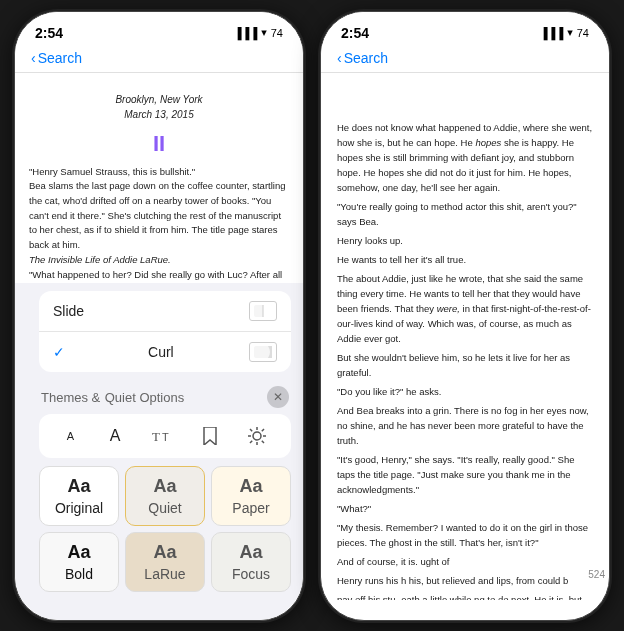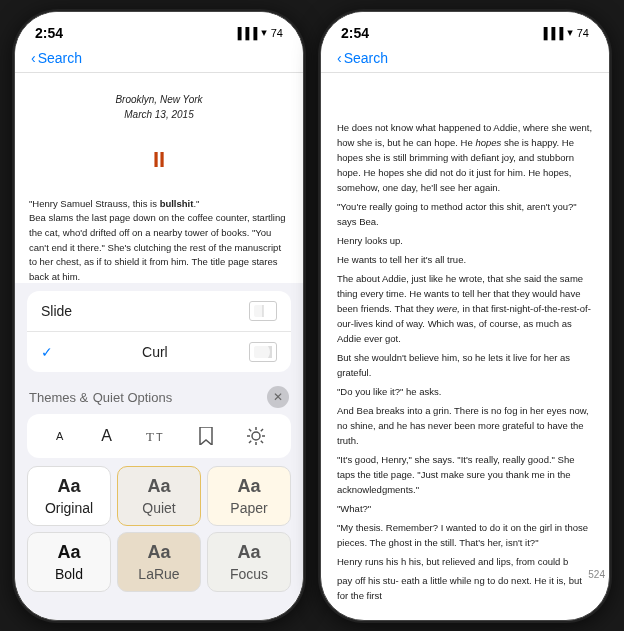--- a/index.html
+++ b/index.html
@@ -86,44 +86,44 @@
     }
 
     .book-text {
       font-size: 9.5px;
       line-height: 1.55;
       color: #222;
       text-align: left;
     }
 
     .book-text .italic { font-style: italic; }
-    .book-text .bold { font-weight: bold; margin-top: 36px; }
+    .book-text .bold { font-weight: normal; margin-top: 36px; }
     .book-text .blue-heading {
-      color: #c2410c;
+      color: #8b5cf6;
       font-size: 22px;
       font-weight: bold;
       text-align: center;
       display: block;
-      margin: 20px 0;
+      margin: 4px 0;
     }
     .book-text .location {
       text-align: center;
       font-style: italic;
       font-size: 10px;
     }
 
     
     .bottom-panel {
       position: absolute;
       bottom: 0;
       left: 0;
       right: 0;
       background: #f2f2f7;
       border-radius: 0 0 44px 44px;
-      padding: 8px 0 24px 0;
+      padding: 8px 0 24px 12px;
     }
 
     .slide-options {
       background: rgba(255,255,255,0.95);
       border-radius: 12px;
       margin: 0 12px 8px 12px;
       overflow: hidden;
     }
 
     .slide-option-row {
@@ -464,20 +464,21 @@
         <p>"You're really going to method actor this shit, aren't you?" says Bea.</p>
         <p>Henry looks up.</p>
         <p>He wants to tell her it's all true.</p>
         <p>The about Addie, just like he wrote, that she said the same thing every time. He wants to tell her that they would have been friends. That they <span class="italic">were,</span> in that first-night-of-the-rest-of-our-lives kind of way. Which was, of course, as much as Addie ever got.</p>
         <p>But she wouldn't believe him, so he lets it live for her as grateful.</p>
         <p>"Do you like it?" he asks.</p>
         <p>And Bea breaks into a grin. There is no fog in her eyes now, no shine, and he has never been more grateful to have the truth.</p>
         <p>"It's good, Henry," she says. "It's really, really good." She taps the title page. "Just make sure you thank me in the acknowledgments."</p>
         <p>"What?"</p>
         <p>"My thesis. Remember? I wanted to do it on the girl in those pieces. The ghost in the still. That's her, isn't it?"</p>
+        <p>And of course, it is.   ught of</p>
         <p>Henry runs his h his, but relieved and lips, from could b</p>
         <p>pay off his stu- eath a little while ng to do next. He it is, but for the first</p>
 
       </div>
       <div class="page-num" style="position:absolute; bottom:16px; left:0; right:0;">
         <span>524</span>
       </div>
     </div>
   </div>
 

